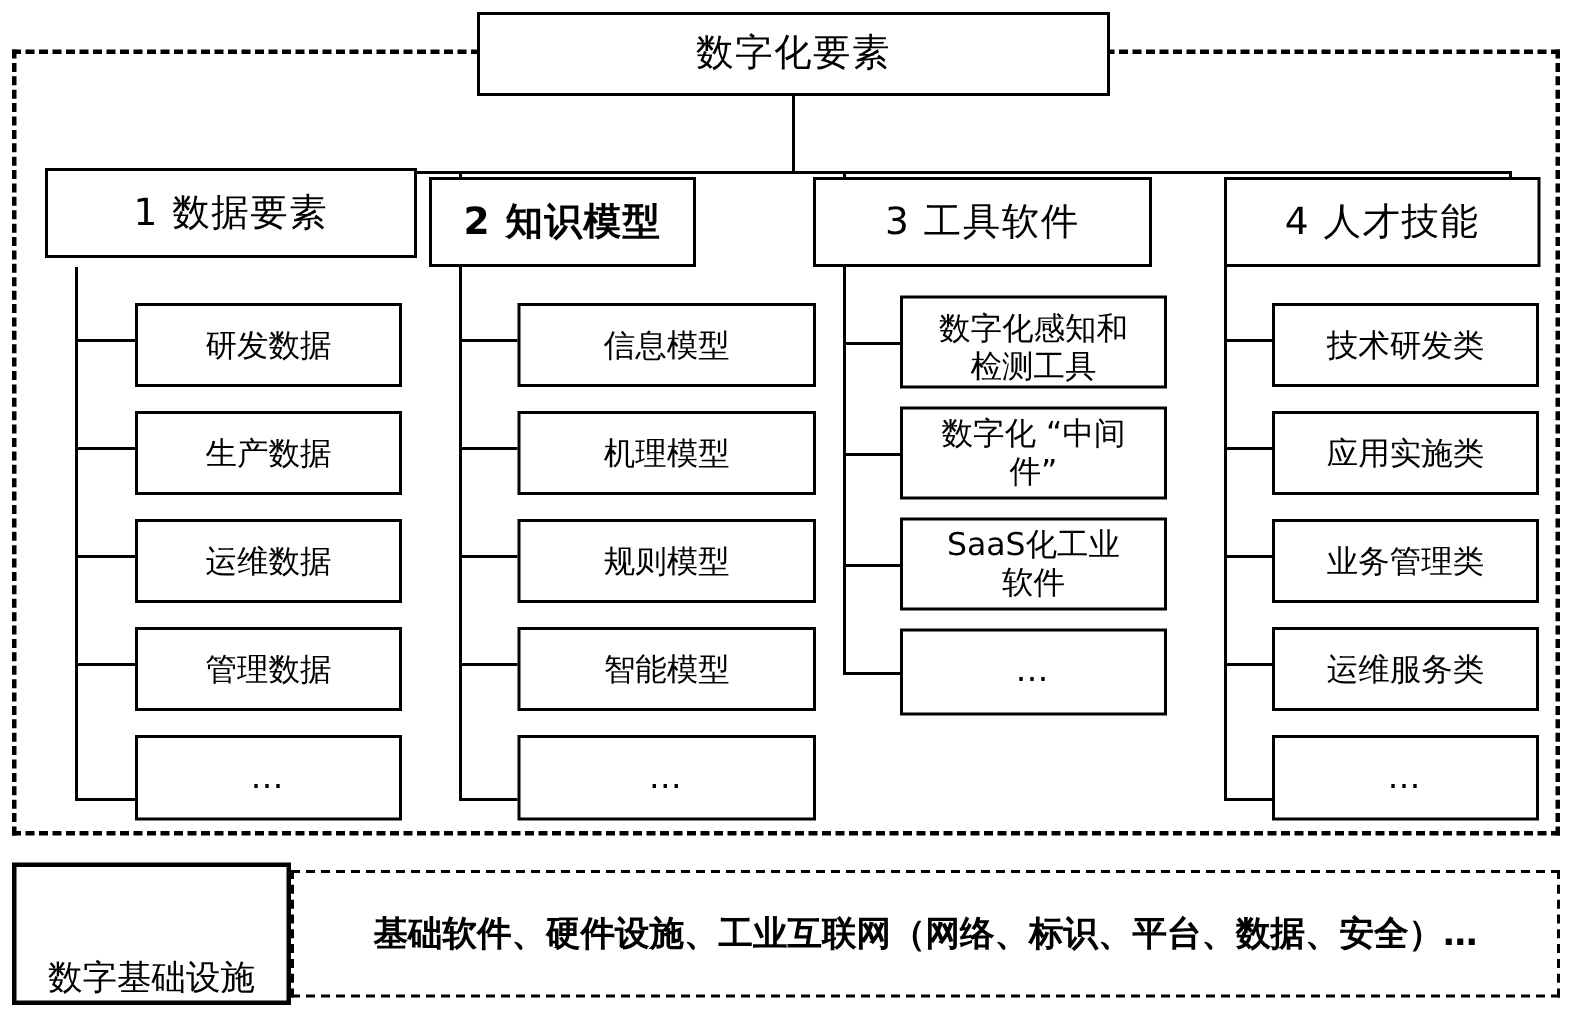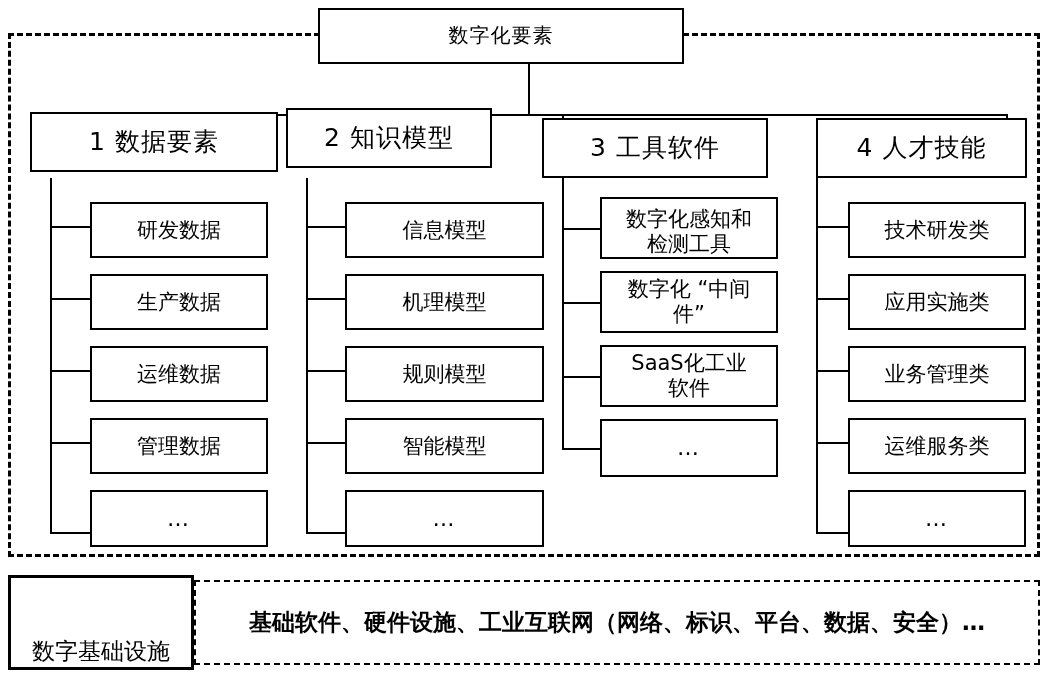--- a/index.html
+++ b/index.html
@@ -30,23 +30,23 @@
     justify-content: center;
     text-align: center;
     line-height: 1.18;
     white-space: pre-line;
   }
 
   
   .root-box {
     left: 318px;
     top: 8px;
-    width: 366px;
+    width: 422px;
     height: 56px;
-    font-size: 20px;
+    font-size: 25px;
     letter-spacing: 1px;
     font-family: Liberation Serif, serif;
   }
 
   
   .dashed-frame {
     position: absolute;
     box-sizing: border-box;
     left: 8px;
     top: 33px;
@@ -64,21 +64,21 @@
   .line-v { width: 2px; }
   .line-h { height: 2px; }
 
   
   .pillar-head {
     height: 60px;
     font-size: 25px;
     letter-spacing: 1px;
   }
   .pillar-head.p1 { left: 30px;  top: 112px; width: 248px; align-items: center; }
-  .pillar-head.p2 { left: 286px; top: 108px; width: 206px; }
+  .pillar-head.p2 { left: 286px; top: 118px; width: 178px; font-weight: bold; }
   .pillar-head.p3 { left: 542px; top: 118px; width: 226px; }
   .pillar-head.p4 { left: 816px; top: 118px; width: 211px; }
 
   
   .leaf {
     font-size: 21px;
   }
   .leaf.single { height: 56px; }
   .leaf.double { height: 62px; }
 

